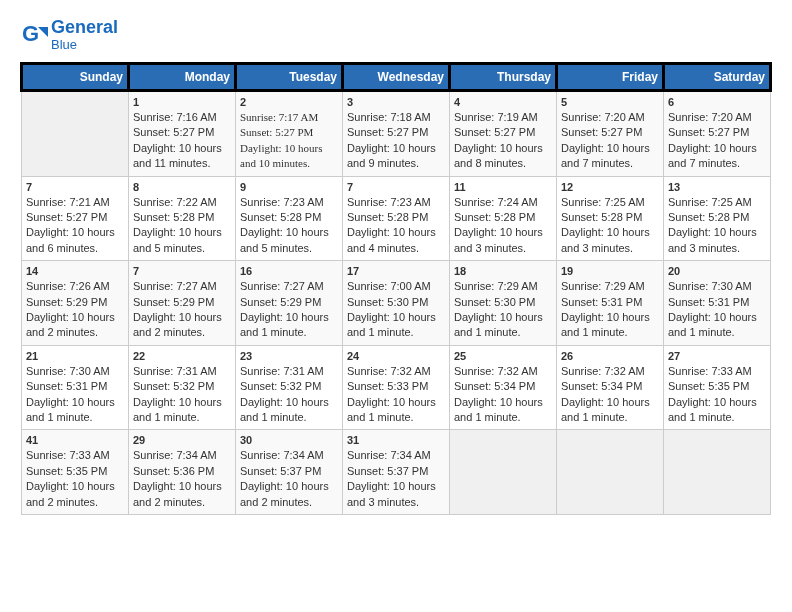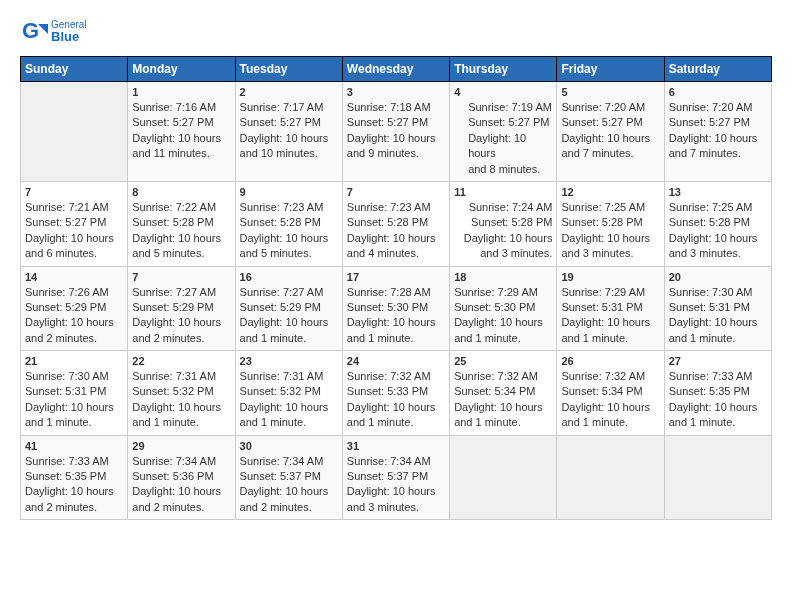--- a/index.html
+++ b/index.html
@@ -47,22 +47,22 @@
       width: 100%;
       border-collapse: collapse;
       table-layout: fixed;
     }
     thead tr th {
       background: #2a6db5;
       color: #fff;
       font-size: 12px;
       font-weight: bold;
       padding: 5px 4px;
-      text-align: left;
-      border: 1px solid #000000;
+      text-align: right;
+      border: 3px solid #000000;
     }
     tbody tr td {
       vertical-align: top;
       font-size: 9.5px;
       color: #333;
       padding: 4px 4px;
       border: 1px solid #ccc;
       height: 82px;
       background: #fff;
     }
@@ -88,24 +88,24 @@
 <body>
 
 <div class="container">
   <div class="header">
     <div class="logo">
       <svg class="logo-icon" viewBox="0 0 28 28">
         <text x="2" y="20" font-size="22" fill="#1a6abf" font-weight="bold" font-family="Arial">G</text>
         <polygon points="18,6 28,6 28,16" fill="#1a6abf"></polygon>
       </svg>
       <div>
-        <div style="font-size:10px;font-weight:normal;color:#333;line-height:1.1;">
+        <div style="font-size:18px;font-weight:bold;color:#333;line-height:1.1;">
           <span style="color:#1a6abf;">General</span>
         </div>
-        <div style="font-size:13px;font-weight:bold;color:#1a6abf;line-height:1.1;">Blue</div>
+        <div style="font-size:13px;font-weight:normal;color:#1a6abf;line-height:1.1;">Blue</div>
       </div>
     </div>
     <div class="title-block">
       <div class="month-title"></div>
       <div class="location"></div>
     </div>
   </div>
 
   <table>
     <thead>
@@ -124,35 +124,35 @@
           <td class="empty-cell"></td>
           <td>
             <span class="day-number">1</span>
             <div class="day-info" style="white-space: pre-line;">Sunrise: 7:16 AM
 Sunset: 5:27 PM
 Daylight: 10 hours
 and 11 minutes.</div>
           </td>
           <td>
             <span class="day-number">2</span>
-            <div class="day-info" style="white-space: pre-line;">Sunrise: 7:17 AM
+            <div class="day-info" style="white-space: pre-line; font-family: Liberation Serif, serif;">Sunrise: 7:17 AM
 Sunset: 5:27 PM
 Daylight: 10 hours
 and 10 minutes.</div>
           </td>
           <td>
             <span class="day-number">3</span>
             <div class="day-info" style="white-space: pre-line;">Sunrise: 7:18 AM
 Sunset: 5:27 PM
 Daylight: 10 hours
 and 9 minutes.</div>
           </td>
           <td>
             <span class="day-number">4</span>
-            <div class="day-info" style="white-space: pre-line; margin-left: 14px;">Sunrise: 7:19 AM
+            <div class="day-info" style="white-space: pre-line;">Sunrise: 7:19 AM
 Sunset: 5:27 PM
 Daylight: 10 hours
 and 8 minutes.</div>
           </td>
           <td>
             <span class="day-number">5</span>
             <div class="day-info" style="white-space: pre-line;">Sunrise: 7:20 AM
 Sunset: 5:27 PM
 Daylight: 10 hours
 and 7 minutes.</div>
@@ -189,21 +189,21 @@
           </td>
           <td>
             <span class="day-number">7</span>
             <div class="day-info" style="white-space: pre-line;">Sunrise: 7:23 AM
 Sunset: 5:28 PM
 Daylight: 10 hours
 and 4 minutes.</div>
           </td>
           <td>
             <span class="day-number">11</span>
-            <div class="day-info" style="white-space: pre-line; text-align: right;">Sunrise: 7:24 AM
+            <div class="day-info" style="white-space: pre-line;">Sunrise: 7:24 AM
 Sunset: 5:28 PM
 Daylight: 10 hours
 and 3 minutes.</div>
           </td>
           <td>
             <span class="day-number">12</span>
             <div class="day-info" style="white-space: pre-line;">Sunrise: 7:25 AM
 Sunset: 5:28 PM
 Daylight: 10 hours
 and 3 minutes.</div>
@@ -233,21 +233,21 @@
           </td>
           <td>
             <span class="day-number">16</span>
             <div class="day-info" style="white-space: pre-line;">Sunrise: 7:27 AM
 Sunset: 5:29 PM
 Daylight: 10 hours
 and 1 minute.</div>
           </td>
           <td>
             <span class="day-number">17</span>
-            <div class="day-info" style="white-space: pre-line;">Sunrise: 7:28 AM
+            <div class="day-info" style="white-space: pre-line;">Sunrise: 7:00 AM
 Sunset: 5:30 PM
 Daylight: 10 hours
 and 1 minute.</div>
           </td>
           <td>
             <span class="day-number">18</span>
             <div class="day-info" style="white-space: pre-line;">Sunrise: 7:29 AM
 Sunset: 5:30 PM
 Daylight: 10 hours
 and 1 minute.</div>

